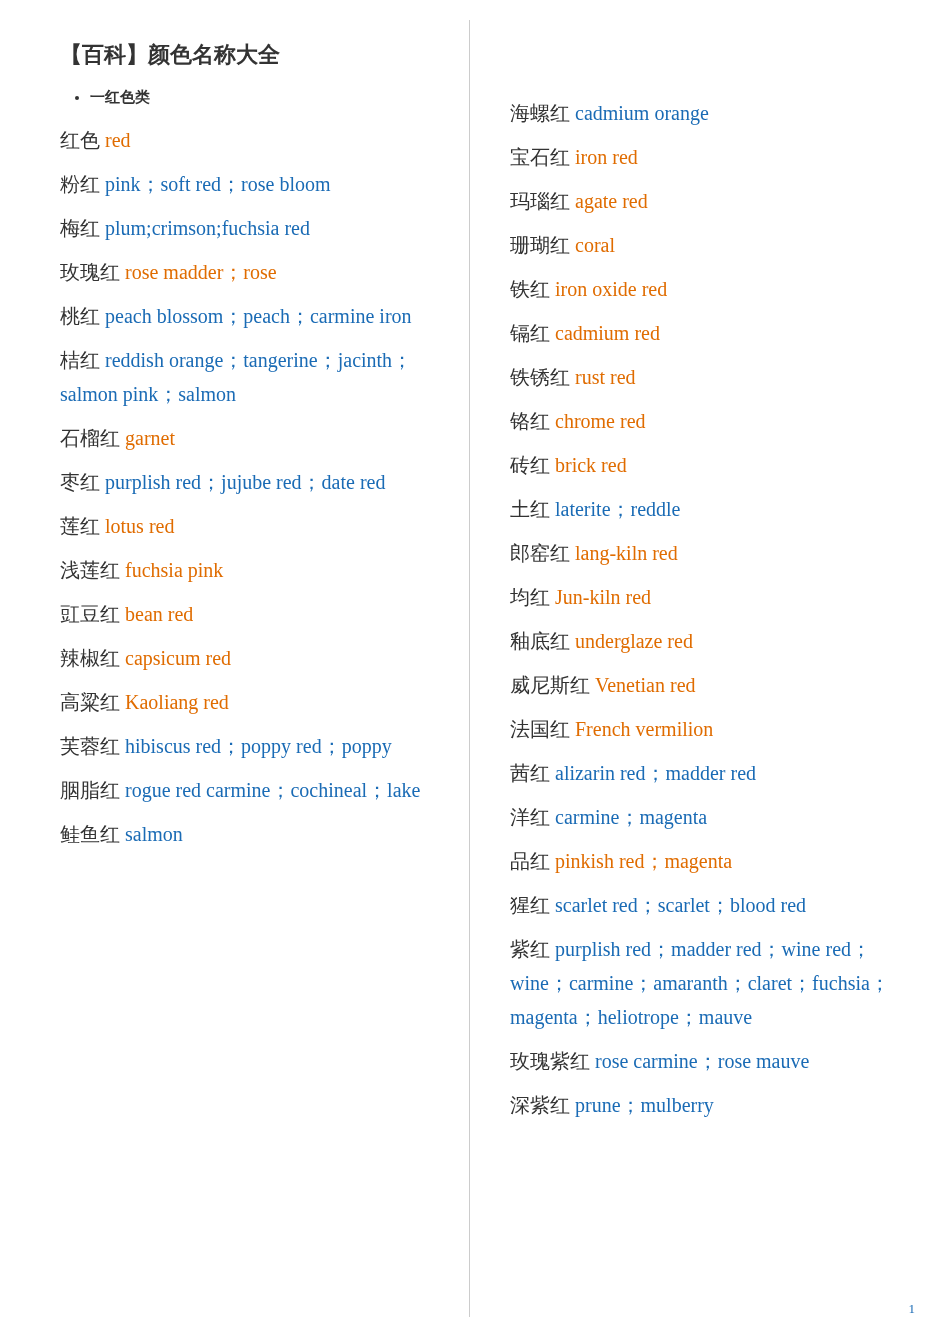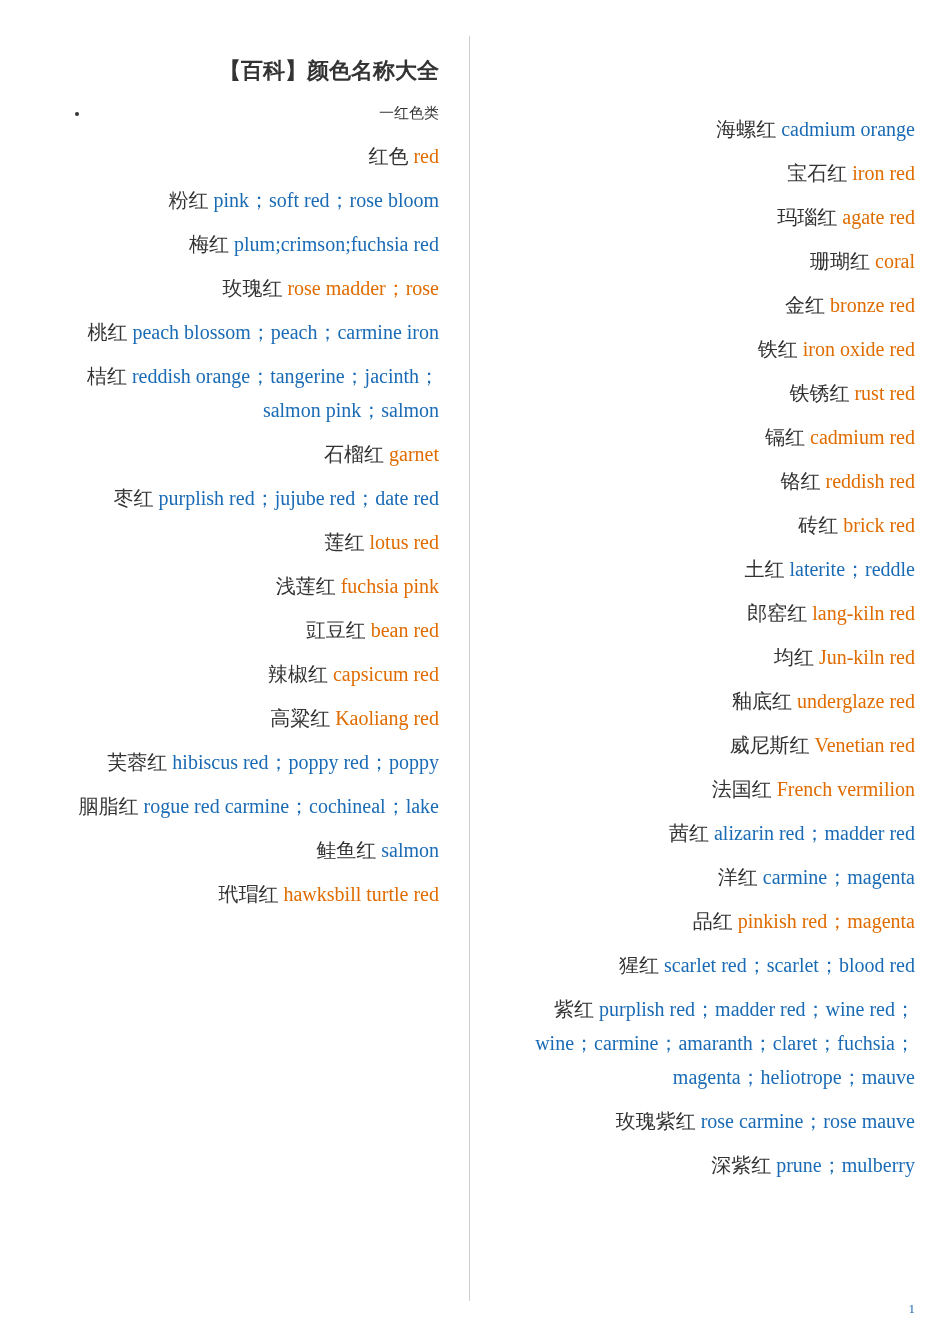--- a/index.html
+++ b/index.html
@@ -14,22 +14,21 @@
       font-size: 15px;
       color: #333;
       width: 945px;
       min-height: 1337px;
     }
 
     .page-container {
       display: flex;
       width: 945px;
       min-height: 1337px;
-      padding: 36px 0;
-      text-align: right;
+      padding: 20px 0;
     }
 
     .left-column {
       width: 470px;
       padding: 20px 30px 20px 60px;
       border-right: 1px solid #ccc;
     }
 
     .right-column {
       width: 475px;
@@ -39,20 +38,21 @@
     .page-title {
       font-size: 22px;
       font-weight: bold;
       color: #333;
       margin-bottom: 18px;
     }
 
     .section-header {
       margin-bottom: 16px;
       padding-left: 10px;
+      font-weight: bold;
     }
 
     .section-header ul {
       list-style: disc;
       padding-left: 20px;
     }
 
     .section-header li {
       font-size: 15px;
       color: #333;
@@ -115,36 +115,34 @@
           <div class="color-entry"><span class="chinese-name">石榴红 </span><span class="english-orange">garnet</span></div>
           <div class="color-entry"><span class="chinese-name">枣红 </span><span class="english-blue">purplish red；jujube red；date red</span></div>
           <div class="color-entry"><span class="chinese-name">莲红 </span><span class="english-orange">lotus red</span></div>
           <div class="color-entry"><span class="chinese-name">浅莲红 </span><span class="english-orange">fuchsia pink</span></div>
           <div class="color-entry"><span class="chinese-name">豇豆红 </span><span class="english-orange">bean red</span></div>
           <div class="color-entry"><span class="chinese-name">辣椒红 </span><span class="english-orange">capsicum red</span></div>
           <div class="color-entry"><span class="chinese-name">高粱红 </span><span class="english-orange">Kaoliang red</span></div>
           <div class="color-entry"><span class="chinese-name">芙蓉红 </span><span class="english-blue">hibiscus red；poppy red；poppy</span></div>
           <div class="color-entry"><span class="chinese-name">胭脂红 </span><span class="english-blue">rogue red carmine；cochineal；lake</span></div>
           <div class="color-entry"><span class="chinese-name">鲑鱼红 </span><span class="english-blue">salmon</span></div>
-          <div class="color-entry"><span class="chinese-name">玳瑁红 </span><span class="english-orange">hawksbill turtle red</span></div>
         </div>
     </div>
 
     <div class="right-column">
       <div style="margin-top: 56px;">
 
       <div class="color-entry"><span class="chinese-name">海螺红 </span><span class="english-blue">cadmium orange</span></div>
           <div class="color-entry"><span class="chinese-name">宝石红 </span><span class="english-orange">iron red</span></div>
           <div class="color-entry"><span class="chinese-name">玛瑙红 </span><span class="english-orange">agate red</span></div>
           <div class="color-entry"><span class="chinese-name">珊瑚红 </span><span class="english-orange">coral</span></div>
-          <div class="color-entry"><span class="chinese-name">金红 </span><span class="english-orange">bronze red</span></div>
           <div class="color-entry"><span class="chinese-name">铁红 </span><span class="english-orange">iron oxide red</span></div>
+          <div class="color-entry"><span class="chinese-name">镉红 </span><span class="english-orange">cadmium red</span></div>
           <div class="color-entry"><span class="chinese-name">铁锈红 </span><span class="english-orange">rust red</span></div>
-          <div class="color-entry"><span class="chinese-name">镉红 </span><span class="english-orange">cadmium red</span></div>
-          <div class="color-entry"><span class="chinese-name">铬红 </span><span class="english-orange">reddish red</span></div>
+          <div class="color-entry"><span class="chinese-name">铬红 </span><span class="english-orange">chrome red</span></div>
           <div class="color-entry"><span class="chinese-name">砖红 </span><span class="english-orange">brick red</span></div>
           <div class="color-entry"><span class="chinese-name">土红 </span><span class="english-blue">laterite；reddle</span></div>
           <div class="color-entry"><span class="chinese-name">郎窑红 </span><span class="english-orange">lang-kiln red</span></div>
           <div class="color-entry"><span class="chinese-name">均红 </span><span class="english-orange">Jun-kiln red</span></div>
           <div class="color-entry"><span class="chinese-name">釉底红 </span><span class="english-orange">underglaze red</span></div>
           <div class="color-entry"><span class="chinese-name">威尼斯红 </span><span class="english-orange">Venetian red</span></div>
           <div class="color-entry"><span class="chinese-name">法国红 </span><span class="english-orange">French vermilion</span></div>
           <div class="color-entry"><span class="chinese-name">茜红 </span><span class="english-blue">alizarin red；madder red</span></div>
           <div class="color-entry"><span class="chinese-name">洋红 </span><span class="english-blue">carmine；magenta</span></div>
           <div class="color-entry"><span class="chinese-name">品红 </span><span class="english-orange">pinkish red；magenta</span></div>

